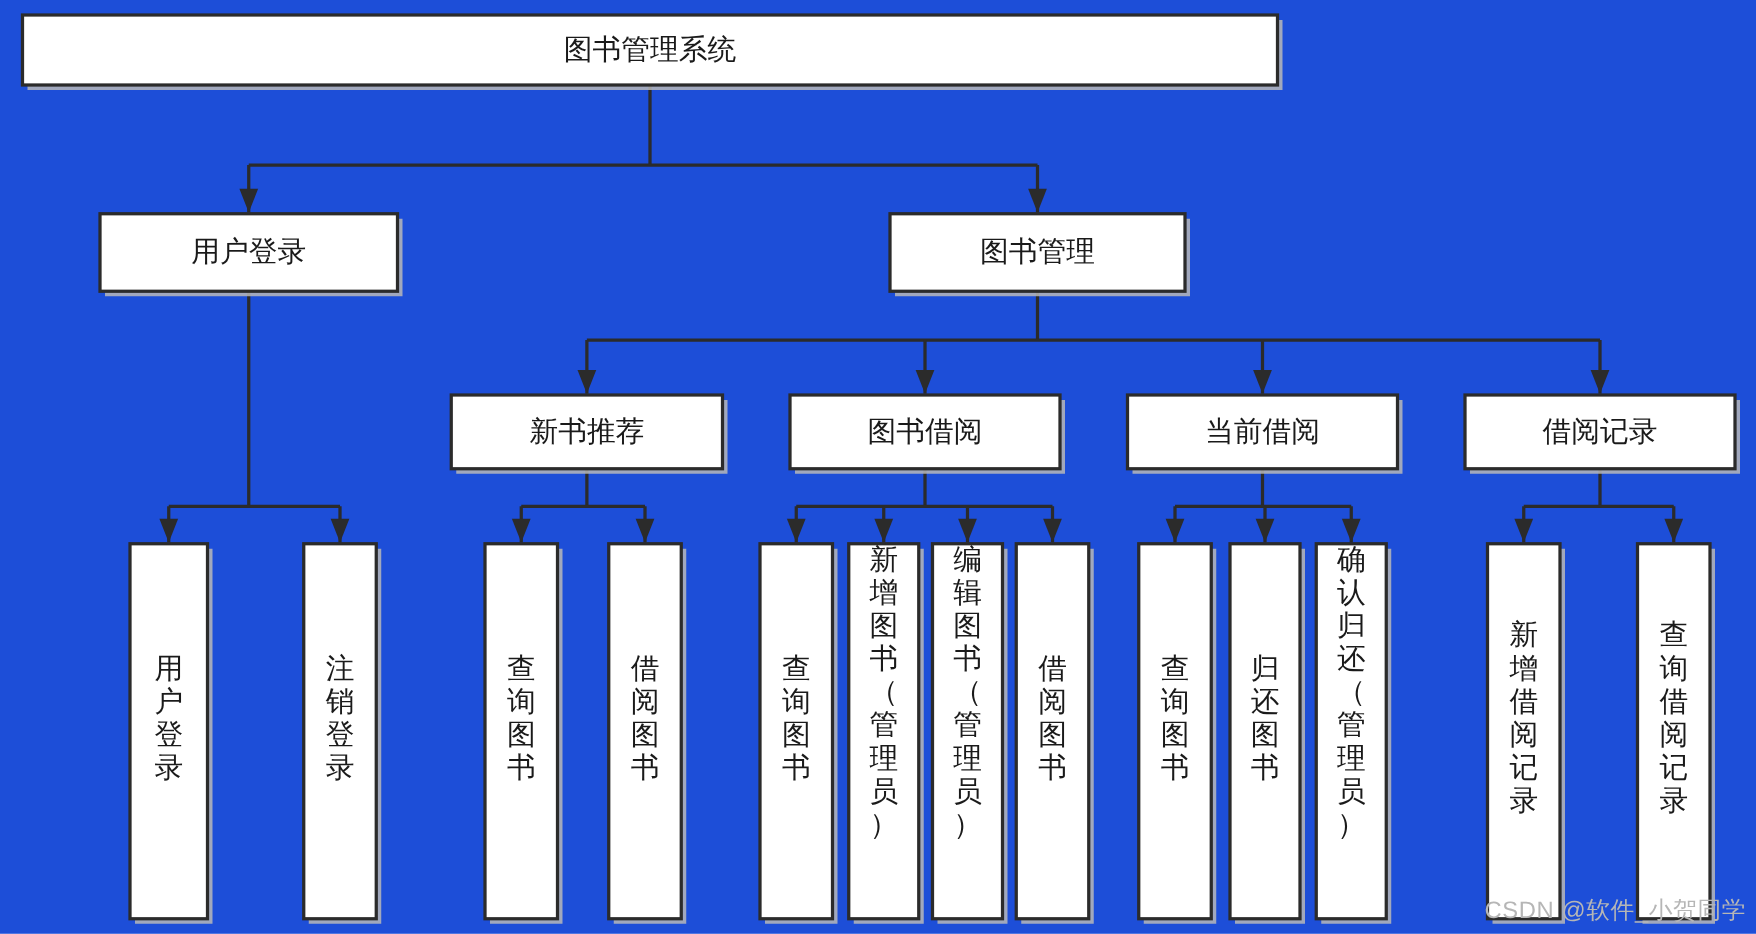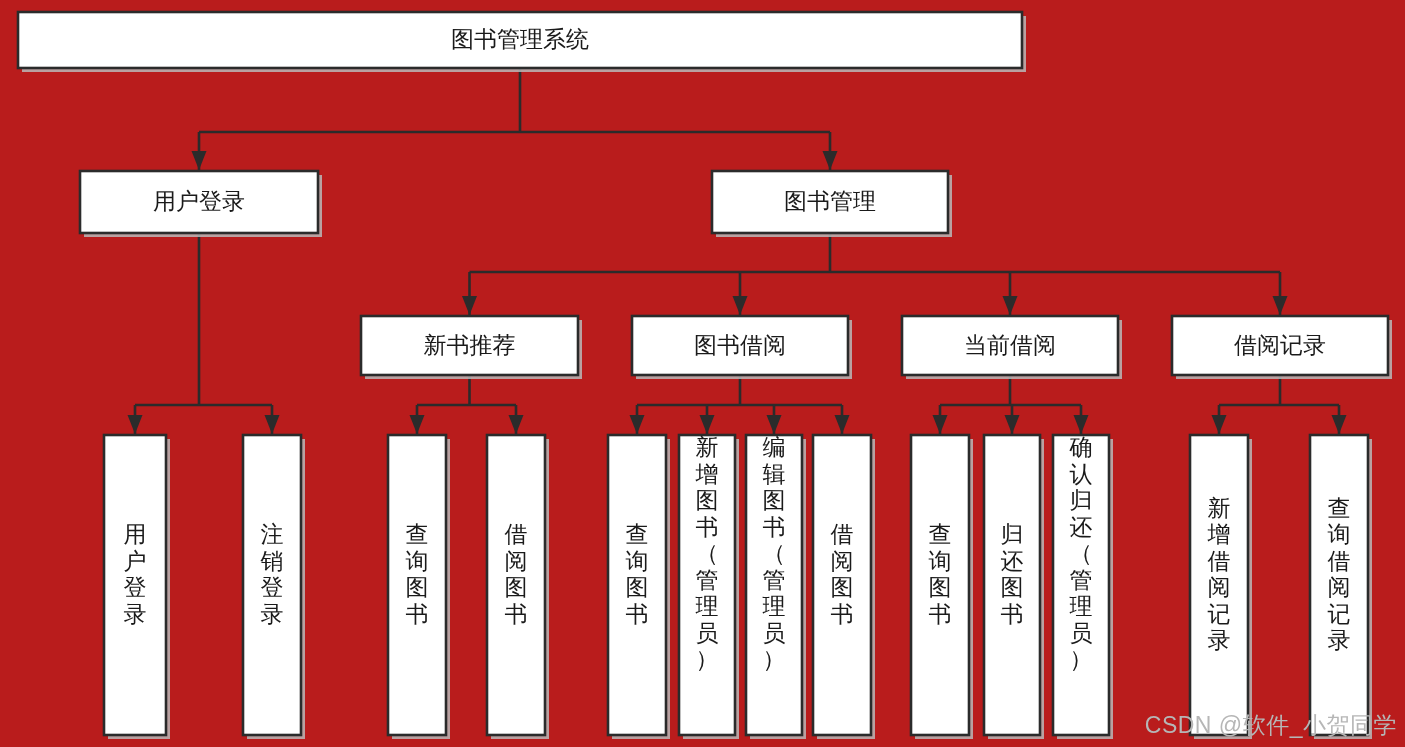--- a/index.html
+++ b/index.html
@@ -10,21 +10,21 @@
   body {
     width: 1405px;
     height: 747px;
     font-family: "Liberation Sans", "DejaVu Sans", sans-serif;
     overflow: hidden;
   }
   #diagram-root {
     position: relative;
     width: 1405px;
     height: 747px;
-    background: #b91c1c;
+    background: #1d4ed8;
   }
   svg#flow {
     position: absolute;
     top: 0;
     left: 0;
     width: 1405px;
     height: 747px;
     display: block;
   }
   .node-rect {
@@ -58,21 +58,21 @@
     font-family: "Liberation Sans", "DejaVu Sans", sans-serif;
     font-size: 23px;
     fill: #1a1a1a;
     text-anchor: middle;
   }
   .watermark {
     position: absolute;
     right: 8px;
     bottom: 6px;
     font-family: "Liberation Sans", "DejaVu Sans", sans-serif;
-    font-size: 23px;
+    font-size: 19px;
     color: #b6b6b6;
     letter-spacing: 0.5px;
     white-space: nowrap;
     user-select: none;
   }
 </style>
 </head>
 <body>
 
 <div id="diagram-root">

